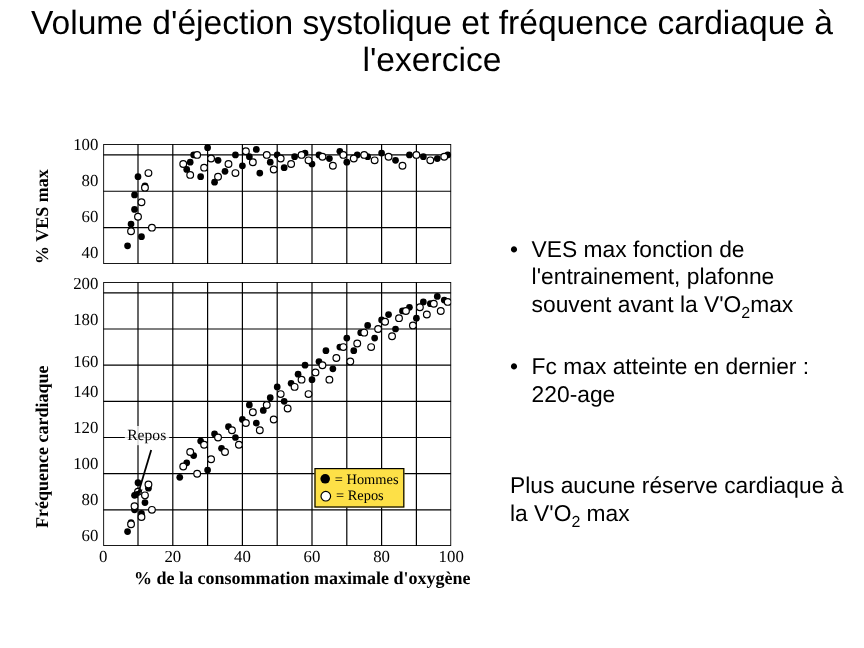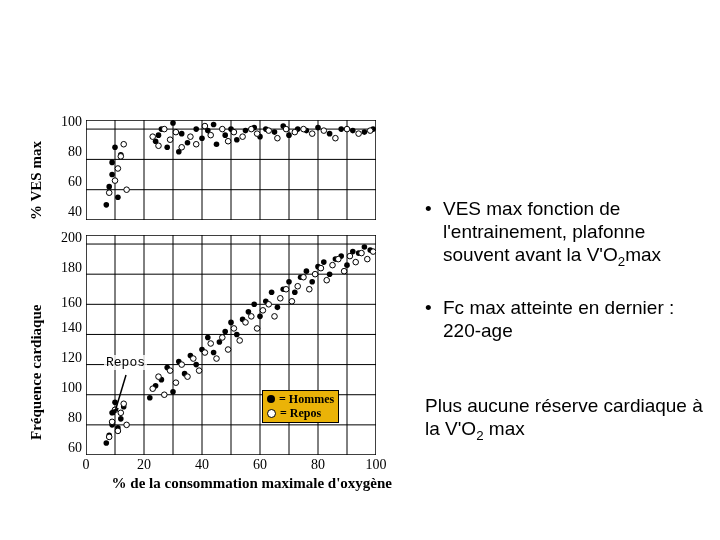--- a/index.html
+++ b/index.html
@@ -106,40 +106,39 @@
     font-family: "Comic Sans MS", cursive, sans-serif;
     font-size: 19px;
     line-height: 1.2;
   }
   sub { font-size: 70%; }
   .repos-label {
     position: absolute;
     font-size: 13px;
     background: rgba(255,255,255,0.8);
     padding: 0 2px;
-    font-family: Liberation Mono, monospace;
   }
   .legend-box {
     position: absolute;
     border: 1px solid #000;
-    background: #eab308;
+    background: #fde047;
     font-size: 12px;
     padding: 1px 4px;
     line-height: 1.2;
-    font-weight: bold;
   }
   .legend-row { display: flex; align-items: center; gap: 4px; }
   .lg-filled { width:8px; height:8px; border-radius:50%; background:#000; display:inline-block; }
   .lg-open { width:7px; height:7px; border-radius:50%; border:1px solid #000; background:#fff; display:inline-block; }
 </style>
 </head>
 <body>
 
 <div class="slide">
 
+  <div class="title">Volume d'éjection systolique et fréquence cardiaque à l'exercice</div>
 
   <div class="content">
 
     <div class="charts">
 
       <div class="chart-area" style="height:115px;">
         <div class="ylabel" style="left:16px; top:100px;">% VES max</div>
         <div class="ticks" style="left:30px; top:0; width:40px; height:100px;">
           <div class="tick" style="top:-6px;">100</div>
           <div class="tick" style="top:24px;">80</div>

